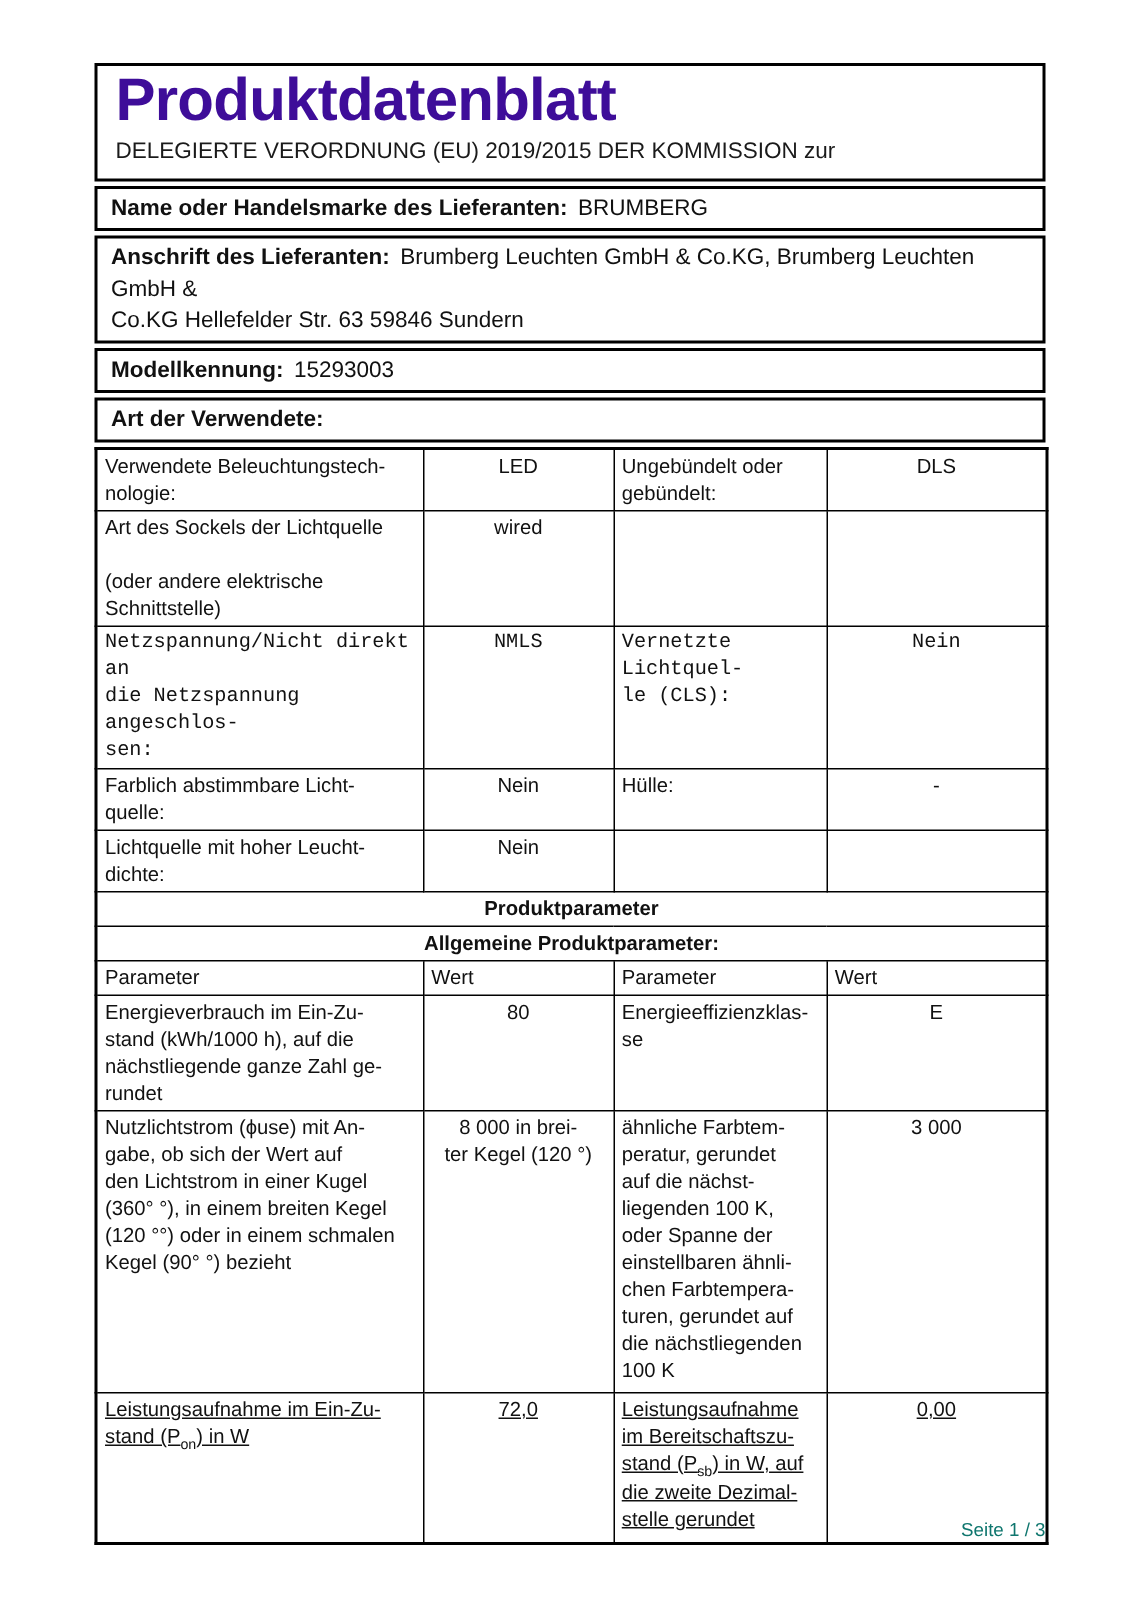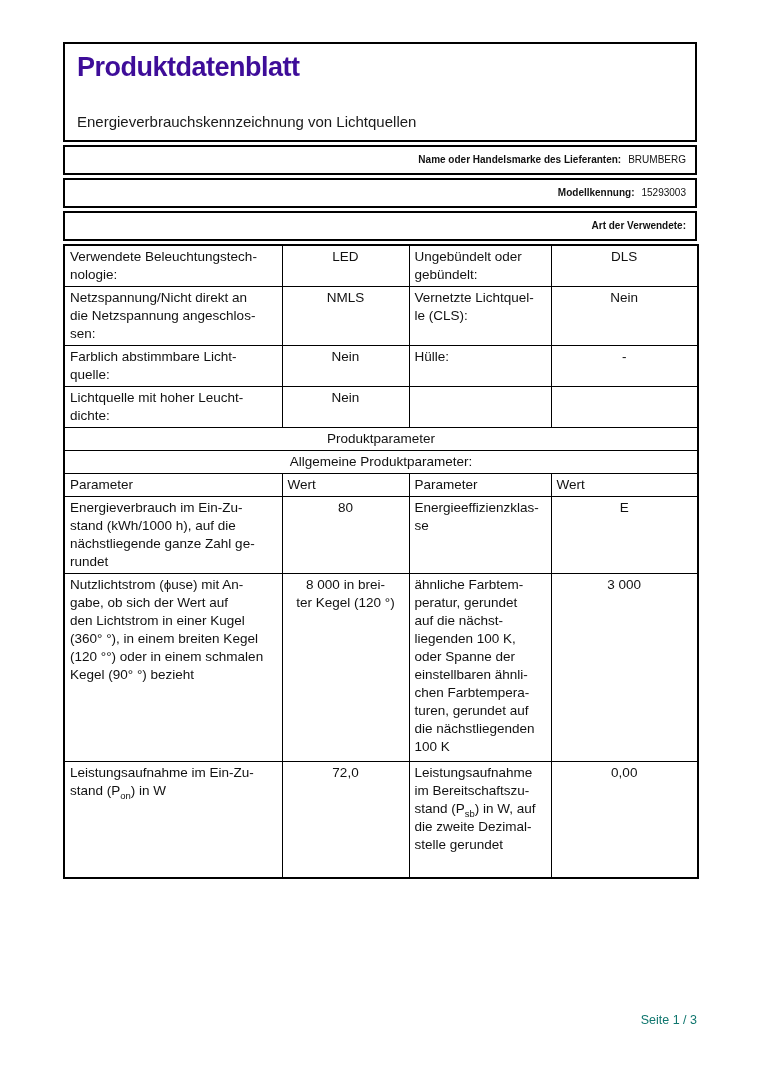--- a/index.html
+++ b/index.html
@@ -23,37 +23,36 @@
   }
   .box {
     box-sizing: border-box;
     border: 2px solid #000000;
     margin-bottom: 3px;
     background: #ffffff;
   }
   .head-box { padding: 5px 12px 8px 12px; }
   .doc-title {
     margin: 0;
-    font-size: 27px;
+    font-size: 40px;
     line-height: 36px;
     font-weight: bold;
     color: #3e0d99;
     letter-spacing: -0.5px;
   }
   .regulation {
     margin: 5px 0 0 0;
     font-size: 15px;
     line-height: 21px;
     color: #1a1a1a;
   }
   .row-box {
     padding: 2px 9px 3px 9px;
-    font-size: 10px;
+    font-size: 15px;
     line-height: 21px;
-    text-align: right;
   }
   .lbl { font-weight: bold; }
   .val { margin-left: 7px; }
   .pre { white-space: pre-line; }
 
   table.params {
     width: 634px;
     table-layout: fixed;
     border-collapse: collapse;
     border: 2px solid #000000;
@@ -64,56 +63,60 @@
     vertical-align: top;
     font-size: 13.5px;
     line-height: 18px;
     padding: 2px 5px;
     overflow-wrap: break-word;
   }
   td.p { text-align: left;  white-space: pre-line; }
   td.v { text-align: center; white-space: pre-line; }
   td.spanhead {
     text-align: center;
-    font-weight: normal;
+    font-weight: bold;
     white-space: normal;
   }
   sub { font-size: 9.5px; line-height: 1; }
 
   tr.h40  { height: 40px; }
   tr.h64  { height: 64px; }
-  tr.h59  { height: 59px; }
+  tr.h59  { height: 59px; font-family: Liberation Mono, monospace; }
   tr.h21  { height: 21px; }
   tr.h76  { height: 76px; }
   tr.h188 { height: 188px; }
-  tr.h104 { height: 116px; }
+  tr.h104 { height: 100px; text-decoration: underline; }
 
   .footer {
     position: absolute;
     right: 67px;
     top: 1012px;
     font-size: 12.5px;
     line-height: 16px;
     color: #0f766e;
   }
 </style>
 </head>
 <body>
 
 <div class="doc">
 
   <section class="box head-box">
     <h1 class="doc-title">Produktdatenblatt</h1>
-    <p class="regulation"><br><span>Energieverbrauchskennzeichnung von Lichtquellen</span></p>
+    <p class="regulation"><span>DELEGIERTE VERORDNUNG (EU) 2019/2015 DER KOMMISSION zur</span><br></p>
   </section>
 
   <section class="box row-box">
     <span class="lbl">Name oder Handelsmarke des Lieferanten:</span><span class="val">BRUMBERG</span>
   </section>
 
+  <section class="box row-box">
+    <span class="lbl">Anschrift des Lieferanten:</span><span class="val pre">Brumberg Leuchten GmbH &amp; Co.KG, Brumberg Leuchten GmbH &amp;
+Co.KG Hellefelder Str. 63 59846 Sundern</span>
+  </section>
 
   <section class="box row-box">
     <span class="lbl">Modellkennung:</span><span class="val">15293003</span>
   </section>
 
   <section class="box row-box">
     <span class="lbl">Art der Verwendete:</span>
   </section>
 
   <table class="params">
@@ -124,20 +127,29 @@
       <col style="width:147px">
     </colgroup>
     <tbody>
       <tr class="h40">
         <td class="p">Verwendete Beleuchtungstech-
 nologie:</td>
         <td class="v">LED</td>
         <td class="p">Ungebündelt oder
 gebündelt:</td>
         <td class="v">DLS</td>
+      </tr>
+      <tr class="h64">
+        <td class="p">Art des Sockels der Lichtquelle
+
+(oder andere elektrische
+Schnittstelle)</td>
+        <td class="v">wired</td>
+        <td class="p"></td>
+        <td class="v"></td>
       </tr>
       <tr class="h59">
         <td class="p">Netzspannung/Nicht direkt an
 die Netzspannung angeschlos-
 sen:</td>
         <td class="v">NMLS</td>
         <td class="p">Vernetzte Lichtquel-
 le (CLS):</td>
         <td class="v">Nein</td>
       </tr>

